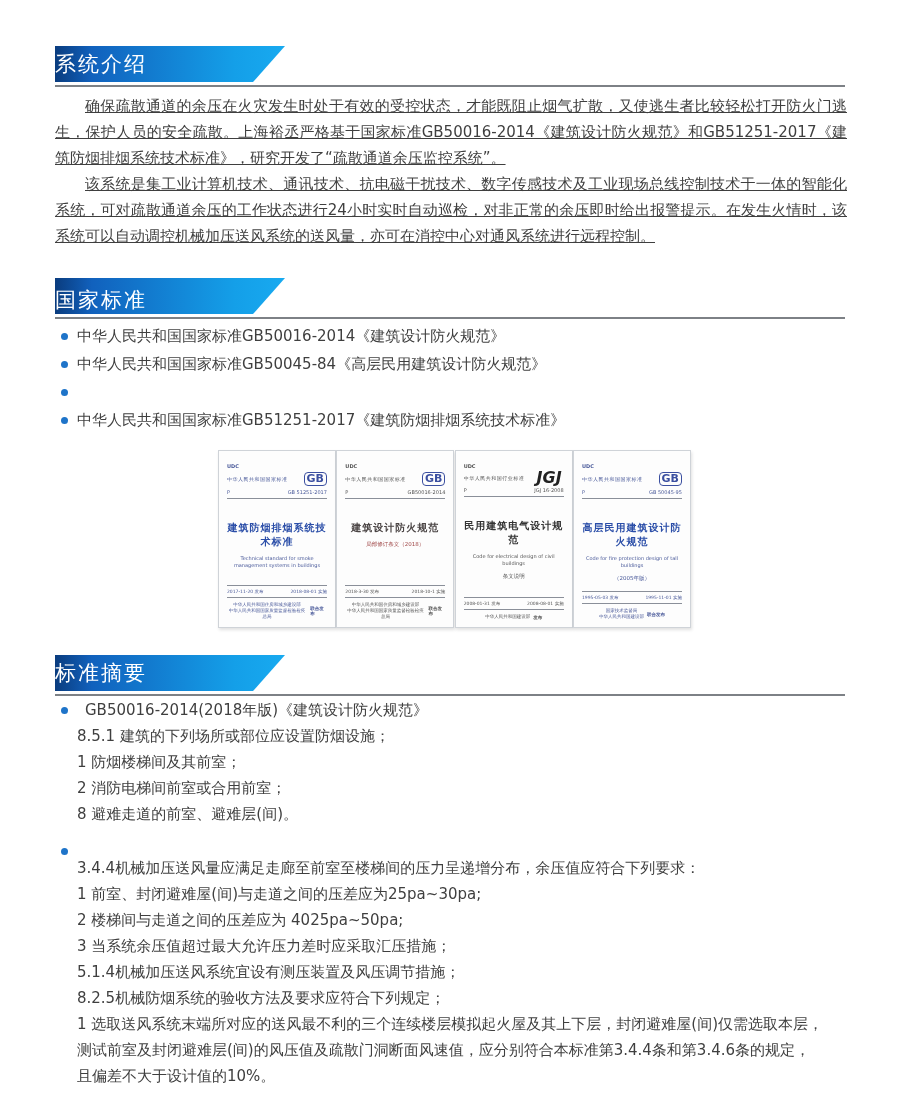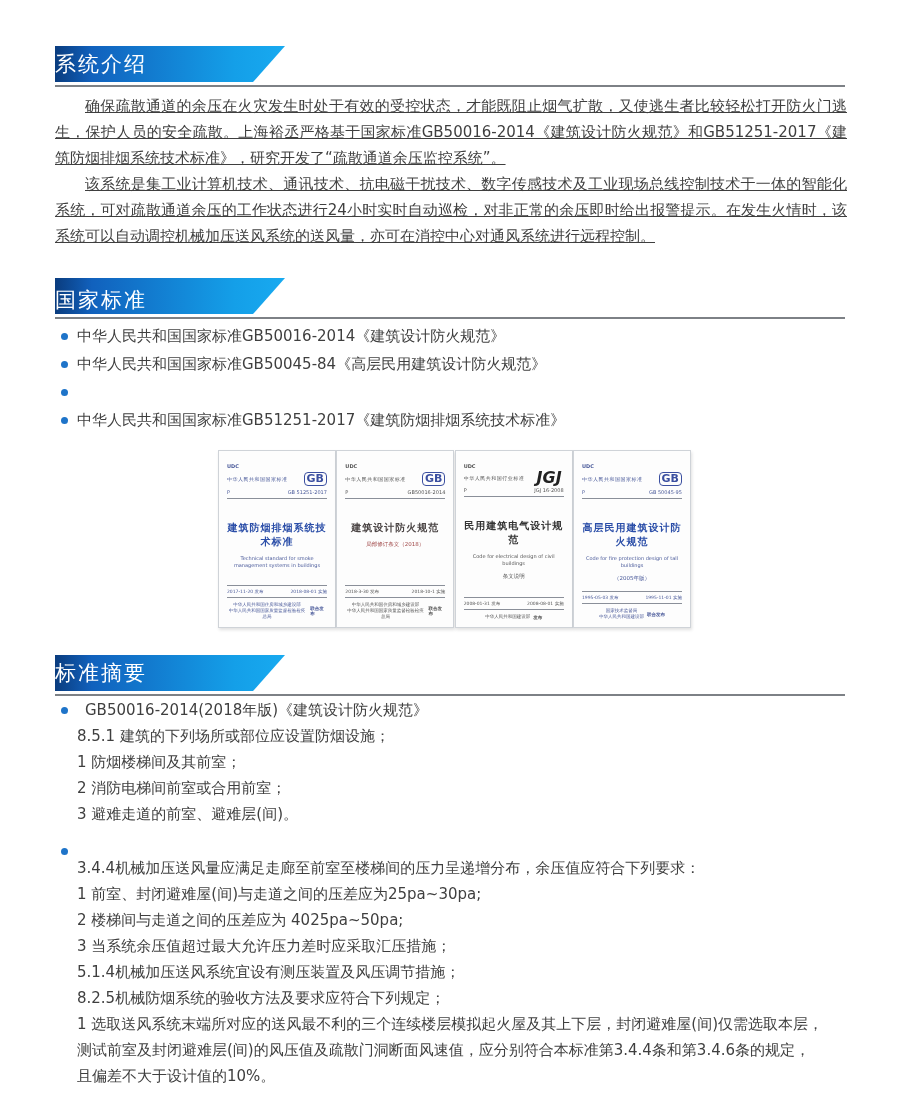--- a/index.html
+++ b/index.html
@@ -206,21 +206,21 @@
 
   <div class="abs summary">
     <div>
       <div class="s-head">
         <span class="dot"></span>
         <span>GB50016-2014(2018年版)《建筑设计防火规范》</span>
       </div>
       <div class="s-line">8.5.1 建筑的下列场所或部位应设置防烟设施；</div>
       <div class="s-line">1 防烟楼梯间及其前室；</div>
       <div class="s-line">2 消防电梯间前室或合用前室；</div>
-      <div class="s-line">3 避难走道的前室、避难层(间)。</div>
+      <div class="s-line">8 避难走道的前室、避难层(间)。</div>
     </div>
 
     <div class="gap"></div>
 
     <div>
       <div class="s-head">
         <span class="dot"></span>
       </div>
       <div class="s-line">3.4.4机械加压送风量应满足走廊至前室至楼梯间的压力呈递增分布，余压值应符合下列要求：</div>
       <div class="s-line">1 前室、封闭避难屋(间)与走道之间的压差应为25pa~30pa;</div>

